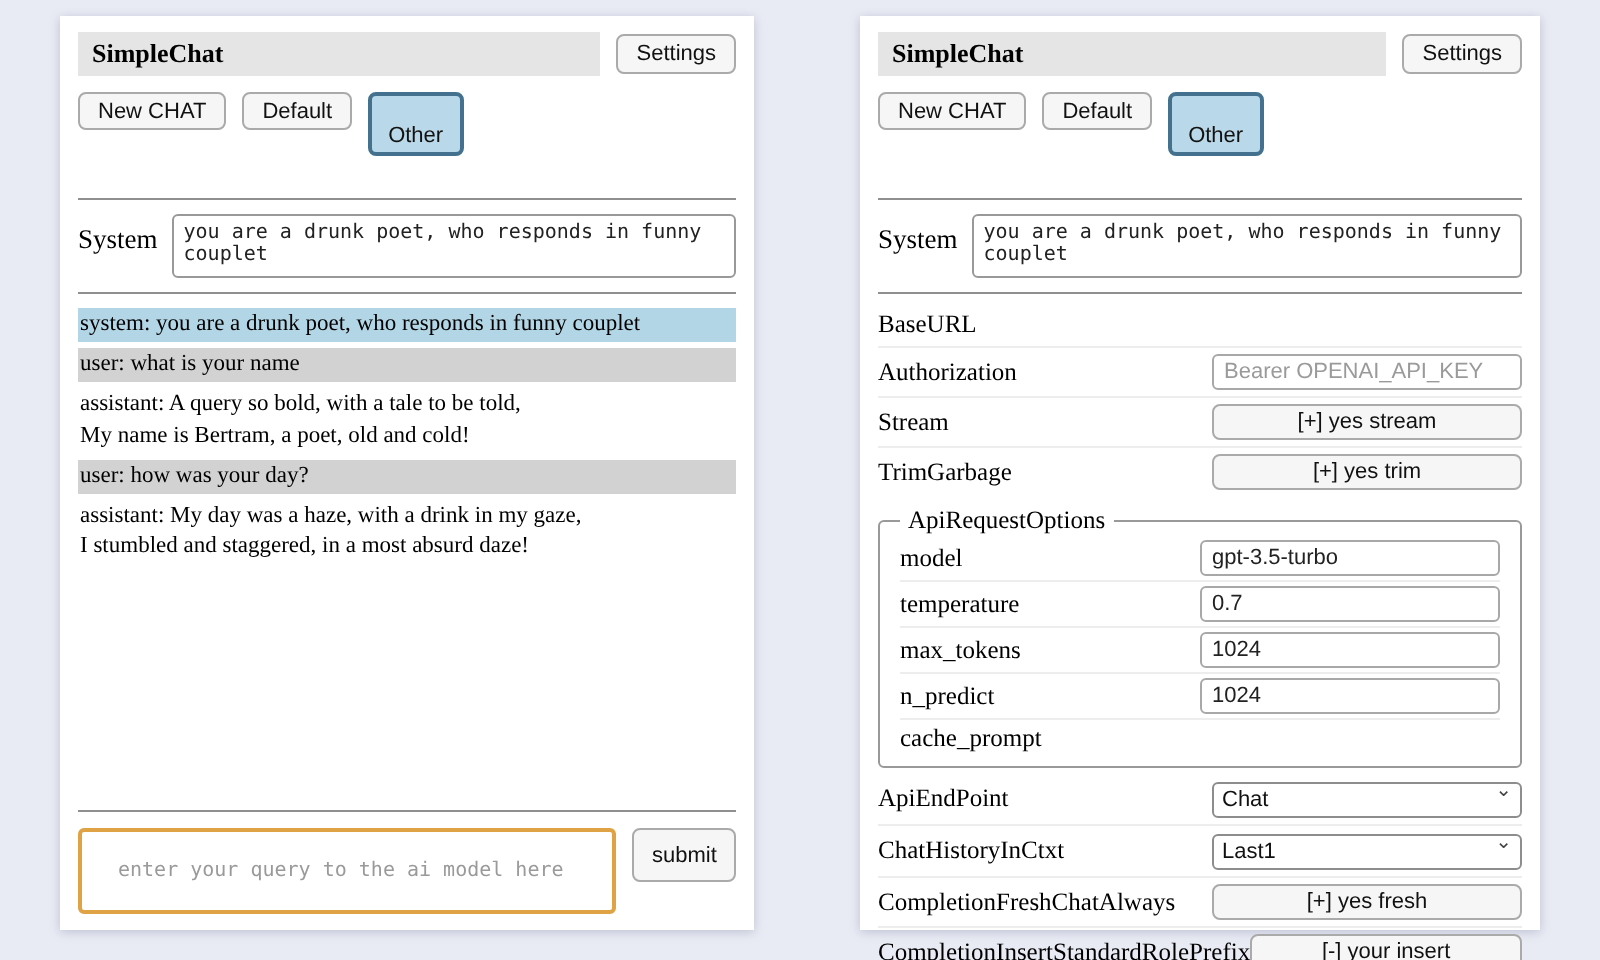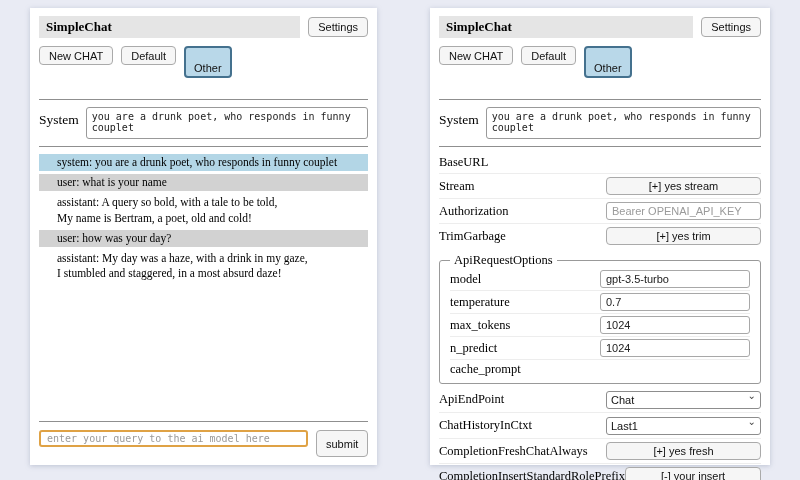--- a/index.html
+++ b/index.html
@@ -60,36 +60,36 @@
     flex: 1; height: 32px; resize: none;
     font-family: "DejaVu Sans Mono", monospace;
     font-size: 10px; color: #222;
     border: 1px solid #999; border-radius: 3px;
     padding: 3px 5px; outline: none;
   }
 
   .messages { margin-top: 2px; }
   .msg {
     font-size: 11.5px; line-height: 1.32;
-    padding: 1px 18px; margin-bottom: 3px;
+    padding: 1px 1px; margin-bottom: 3px;
     white-space: pre-line; color: #000;
   }
   .msg-system    { background: #b3d6e6; }
   .msg-user      { background: #d2d2d2; }
   .msg-assistant { background: transparent; }
 
   .spacer { flex: 1; }
 
   .query-row { display: flex; gap: 8px; margin-top: 3px; }
   .query-input {
-    flex: 1; height: 17px;
+    flex: 1; height: 43px;
     font-family: "DejaVu Sans Mono", monospace;
     font-size: 10px; color: #222;
     border: 1px solid #aaa; border-radius: 3px;
-    padding: 3px 6px; outline: none;
+    padding: 3px 18px; outline: none;
   }
   .query-input.focused { border: 2px solid #dfa245; }
   .submit-btn { width: 52px; height: 27px; }
 
   .settings-list { display: flex; flex-direction: column; }
   .setting-row {
     display: flex; align-items: center; justify-content: space-between;
     padding: 3px 0; border-bottom: 1px solid #ededed;
   }
   .setting-row:last-child { border-bottom: none; }
@@ -176,26 +176,26 @@
   <div class="system-row">
     <span class="system-label">System</span>
     <textarea class="system-input" style="">you are a drunk poet, who responds in funny couplet</textarea>
   </div>
   <hr class="div">
   <div class="settings-list">
       <div class="setting-row">
         <span class="setting-label">BaseURL</span>
       </div>
       <div class="setting-row">
+        <span class="setting-label">Authorization</span>
+        <input class="setting-input" placeholder="Bearer OPENAI_API_KEY" style="">
+      </div>
+      <div class="setting-row">
         <span class="setting-label">Stream</span>
         <button class="btn setting-btn">[+] yes stream</button>
-      </div>
-      <div class="setting-row">
-        <span class="setting-label">Authorization</span>
-        <input class="setting-input" placeholder="Bearer OPENAI_API_KEY" style="">
       </div>
       <div class="setting-row">
         <span class="setting-label">TrimGarbage</span>
         <button class="btn setting-btn">[+] yes trim</button>
       </div>
     </div>
   <fieldset class="api-options">
     <legend>ApiRequestOptions</legend>
     <div class="settings-list">
         <div class="setting-row">

